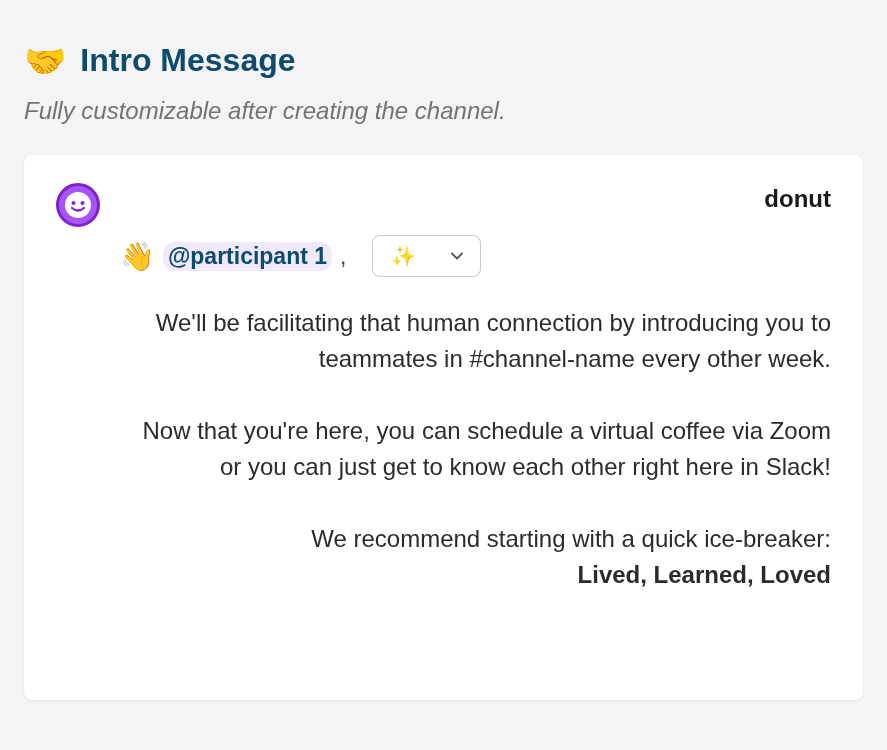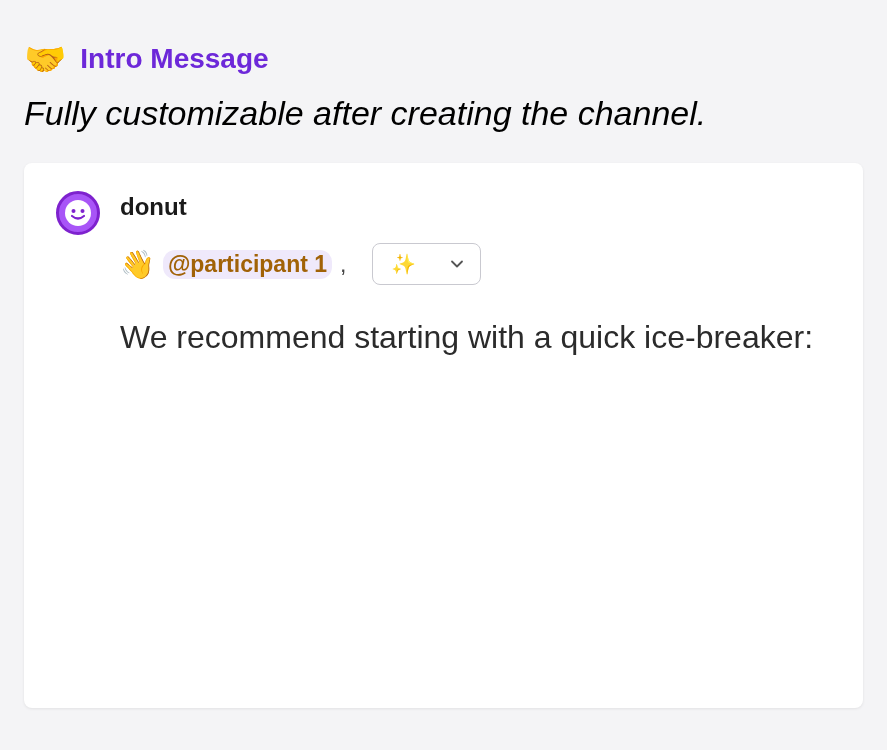--- a/index.html
+++ b/index.html
@@ -19,39 +19,40 @@
       display: flex;
       align-items: center;
       gap: 14px;
       margin-bottom: 18px;
     }
     .handshake-icon {
       font-size: 34px;
       line-height: 1;
     }
     .header-title {
-      font-size: 28px;
+      font-size: 32px;
       font-weight: 700;
-      color: #6d28d9;
+      color: #0c4a6e;
     }
     .subtitle {
-      font-size: 34px;
+      font-size: 24px;
       font-style: italic;
-      color: #000000;
+      color: #737373;
       margin-bottom: 30px;
     }
     .message-card {
       background: #ffffff;
       border-radius: 8px;
       box-shadow: 0 1px 3px rgba(0,0,0,0.08);
       padding: 28px 32px 0 32px;
       display: flex;
       gap: 20px;
       height: 545px;
       overflow: hidden;
+      text-align: right;
     }
     .avatar {
       width: 44px;
       height: 44px;
       border-radius: 50%;
       background: #a855f7;
       display: flex;
       align-items: center;
       justify-content: center;
       flex-shrink: 0;
@@ -77,21 +78,21 @@
       flex-wrap: wrap;
       gap: 4px;
       margin-bottom: 28px;
     }
     .wave-icon {
       font-size: 28px;
       margin-right: 4px;
     }
     .mention {
       background: #efe9fb;
-      color: #a16207;
+      color: #0c4a6e;
       font-weight: 700;
       font-size: 23px;
       padding: 1px 5px;
       border-radius: 12px;
     }
     .mention-sep {
       font-size: 23px;
       color: #444;
       margin: 0 4px;
     }
@@ -118,21 +119,21 @@
     .chevron svg {
       display: block;
     }
     .paragraph {
       font-size: 24px;
       line-height: 1.5;
       color: #2b2b2b;
       margin-bottom: 36px;
     }
     .ice-line {
-      font-size: 32px;
+      font-size: 24px;
       line-height: 1.5;
       color: #2b2b2b;
     }
     .ice-title {
       font-weight: 800;
     }
   </style>
 </head>
 <body>
 
@@ -162,16 +163,19 @@
       <div class="dropdown">
         <span class="sparkle-icon">✨</span>
         <span class="chevron">
           <svg width="14" height="14" viewBox="0 0 14 14">
               <path d="M2 4.5 L7 9.5 L12 4.5" stroke="#555" stroke-width="1.8" fill="none" stroke-linecap="round" stroke-linejoin="round"></path>
             </svg>
         </span>
       </div>
     </div>
 
+    <div class="paragraph">We'll be facilitating that human connection by introducing you to teammates in #channel-name every other week.</div>
+    <div class="paragraph">Now that you're here, you can schedule a virtual coffee via Zoom or you can just get to know each other right here in Slack!</div>
 
     <div class="ice-line">We recommend starting with a quick ice-breaker:</div>
+    <div class="ice-line ice-title">Lived, Learned, Loved</div>
   </div>
 </div>
 
 </body></html>

